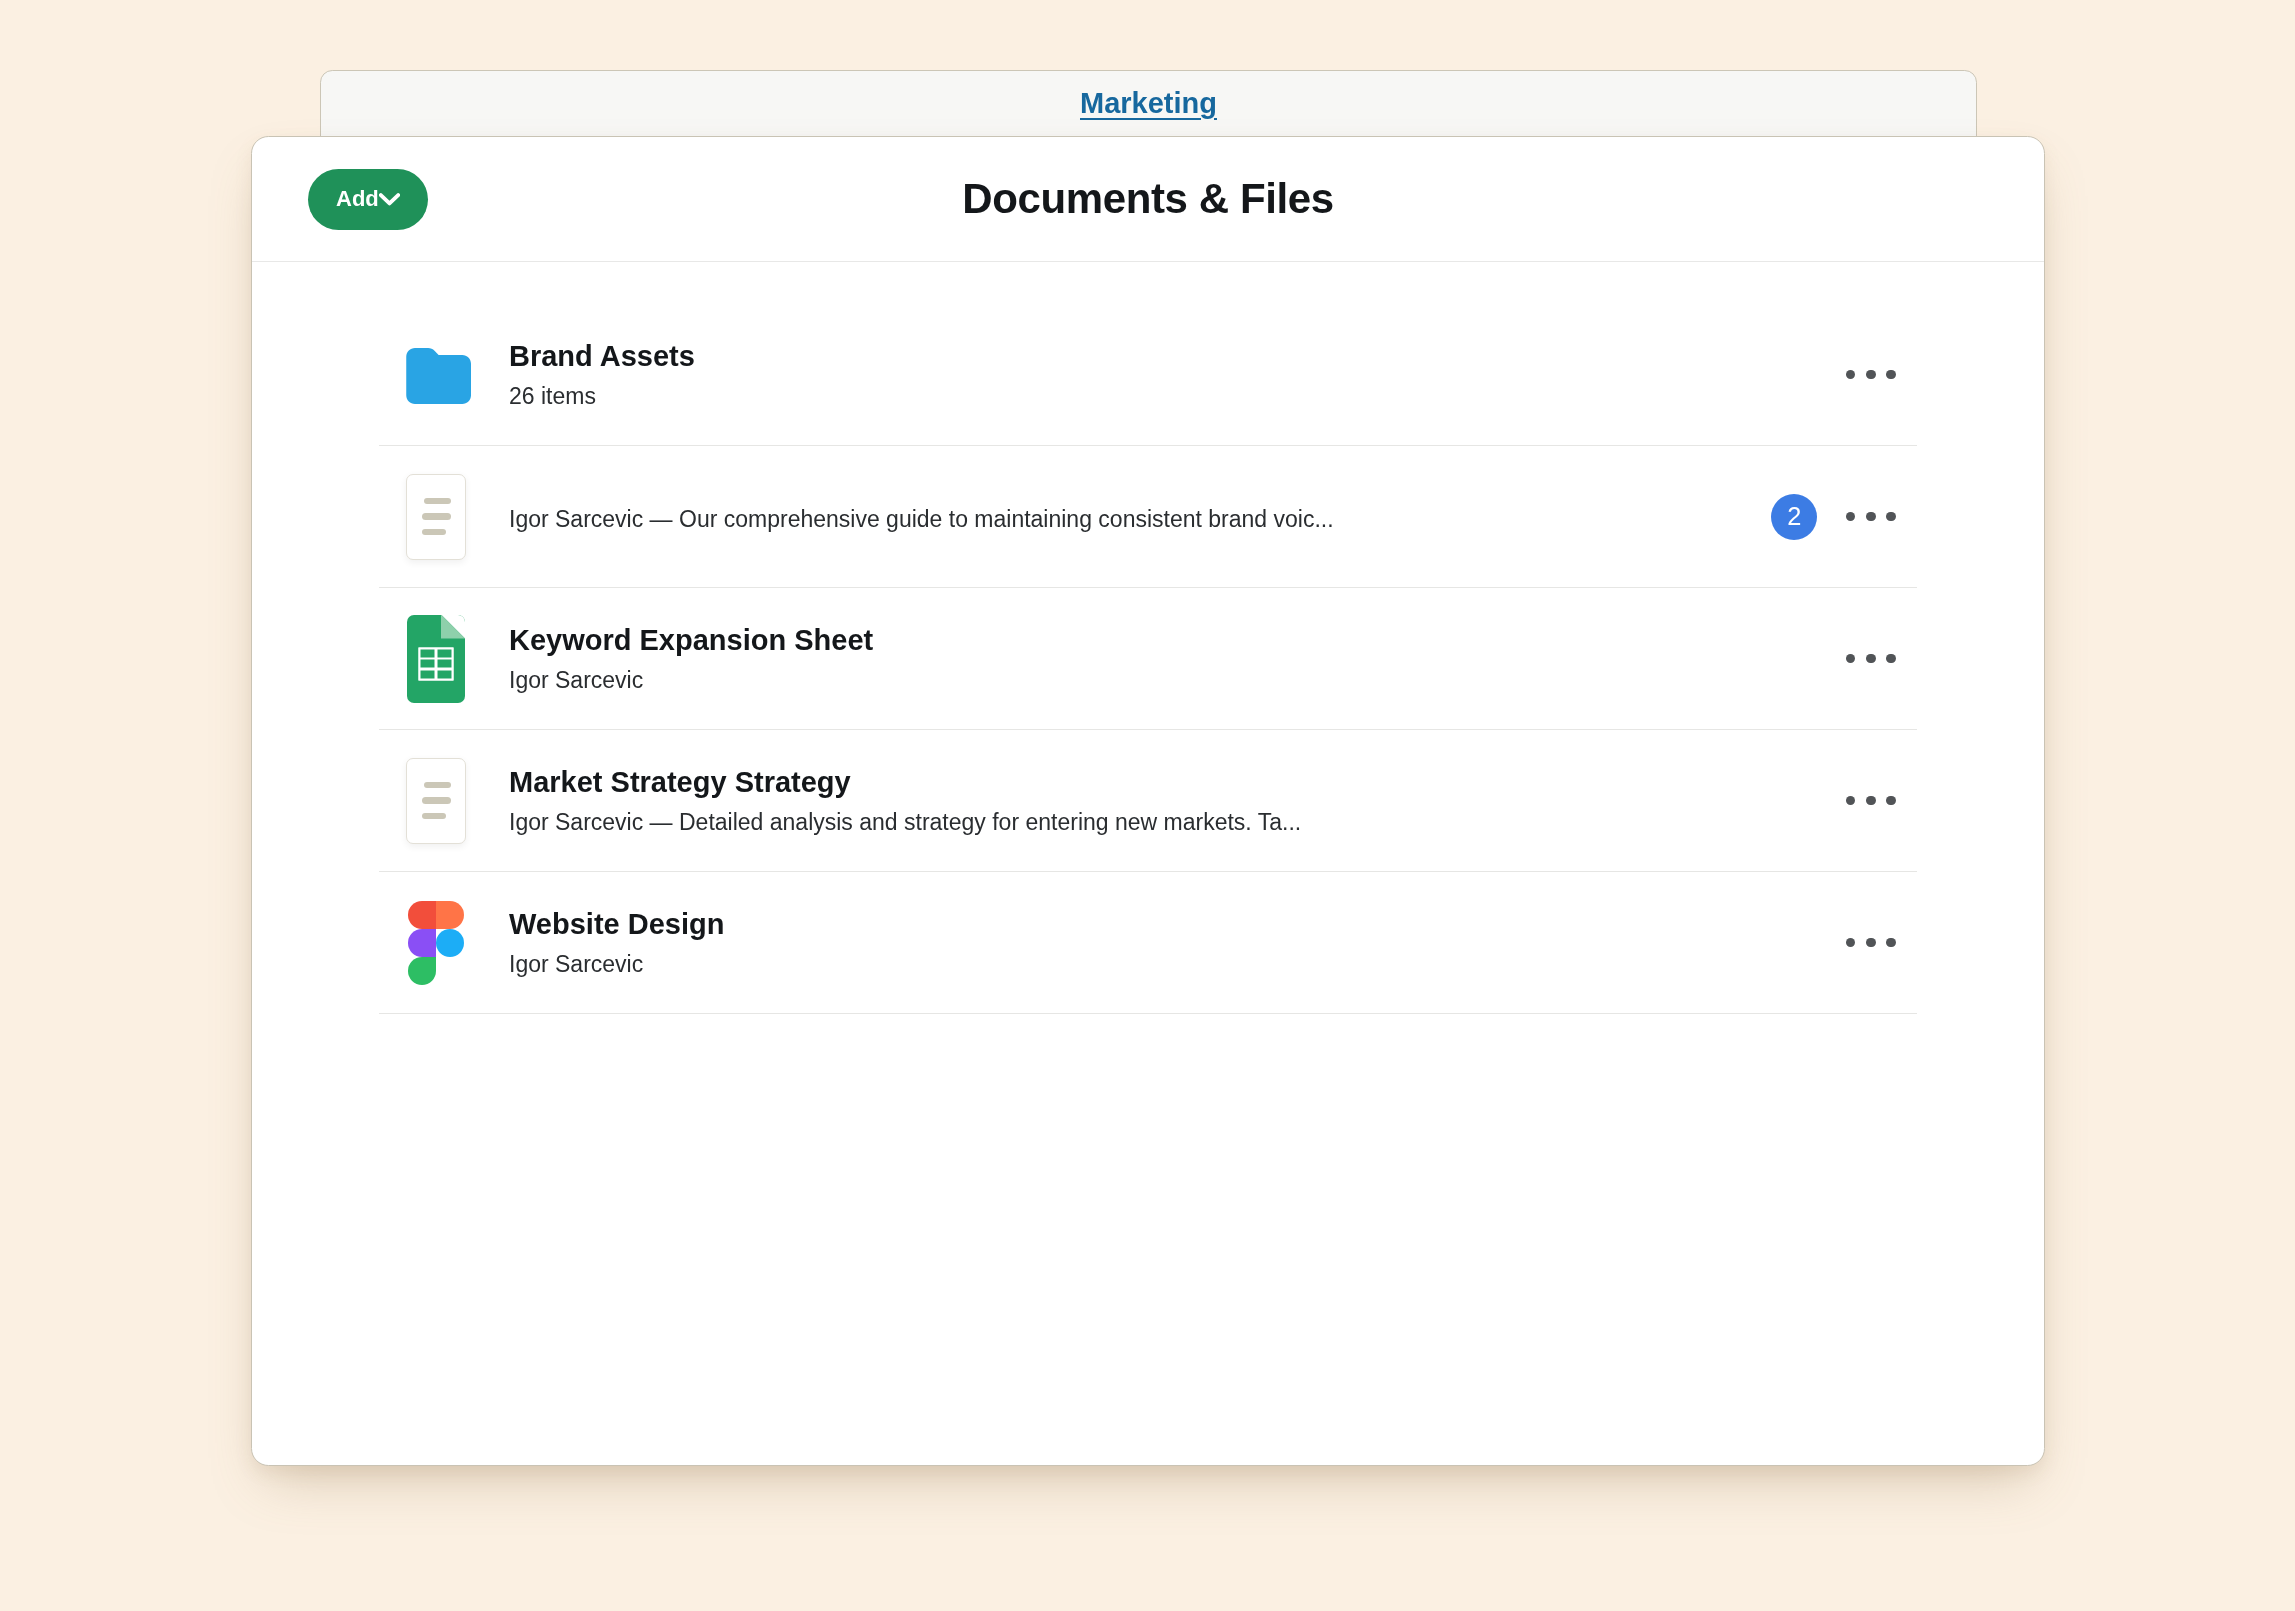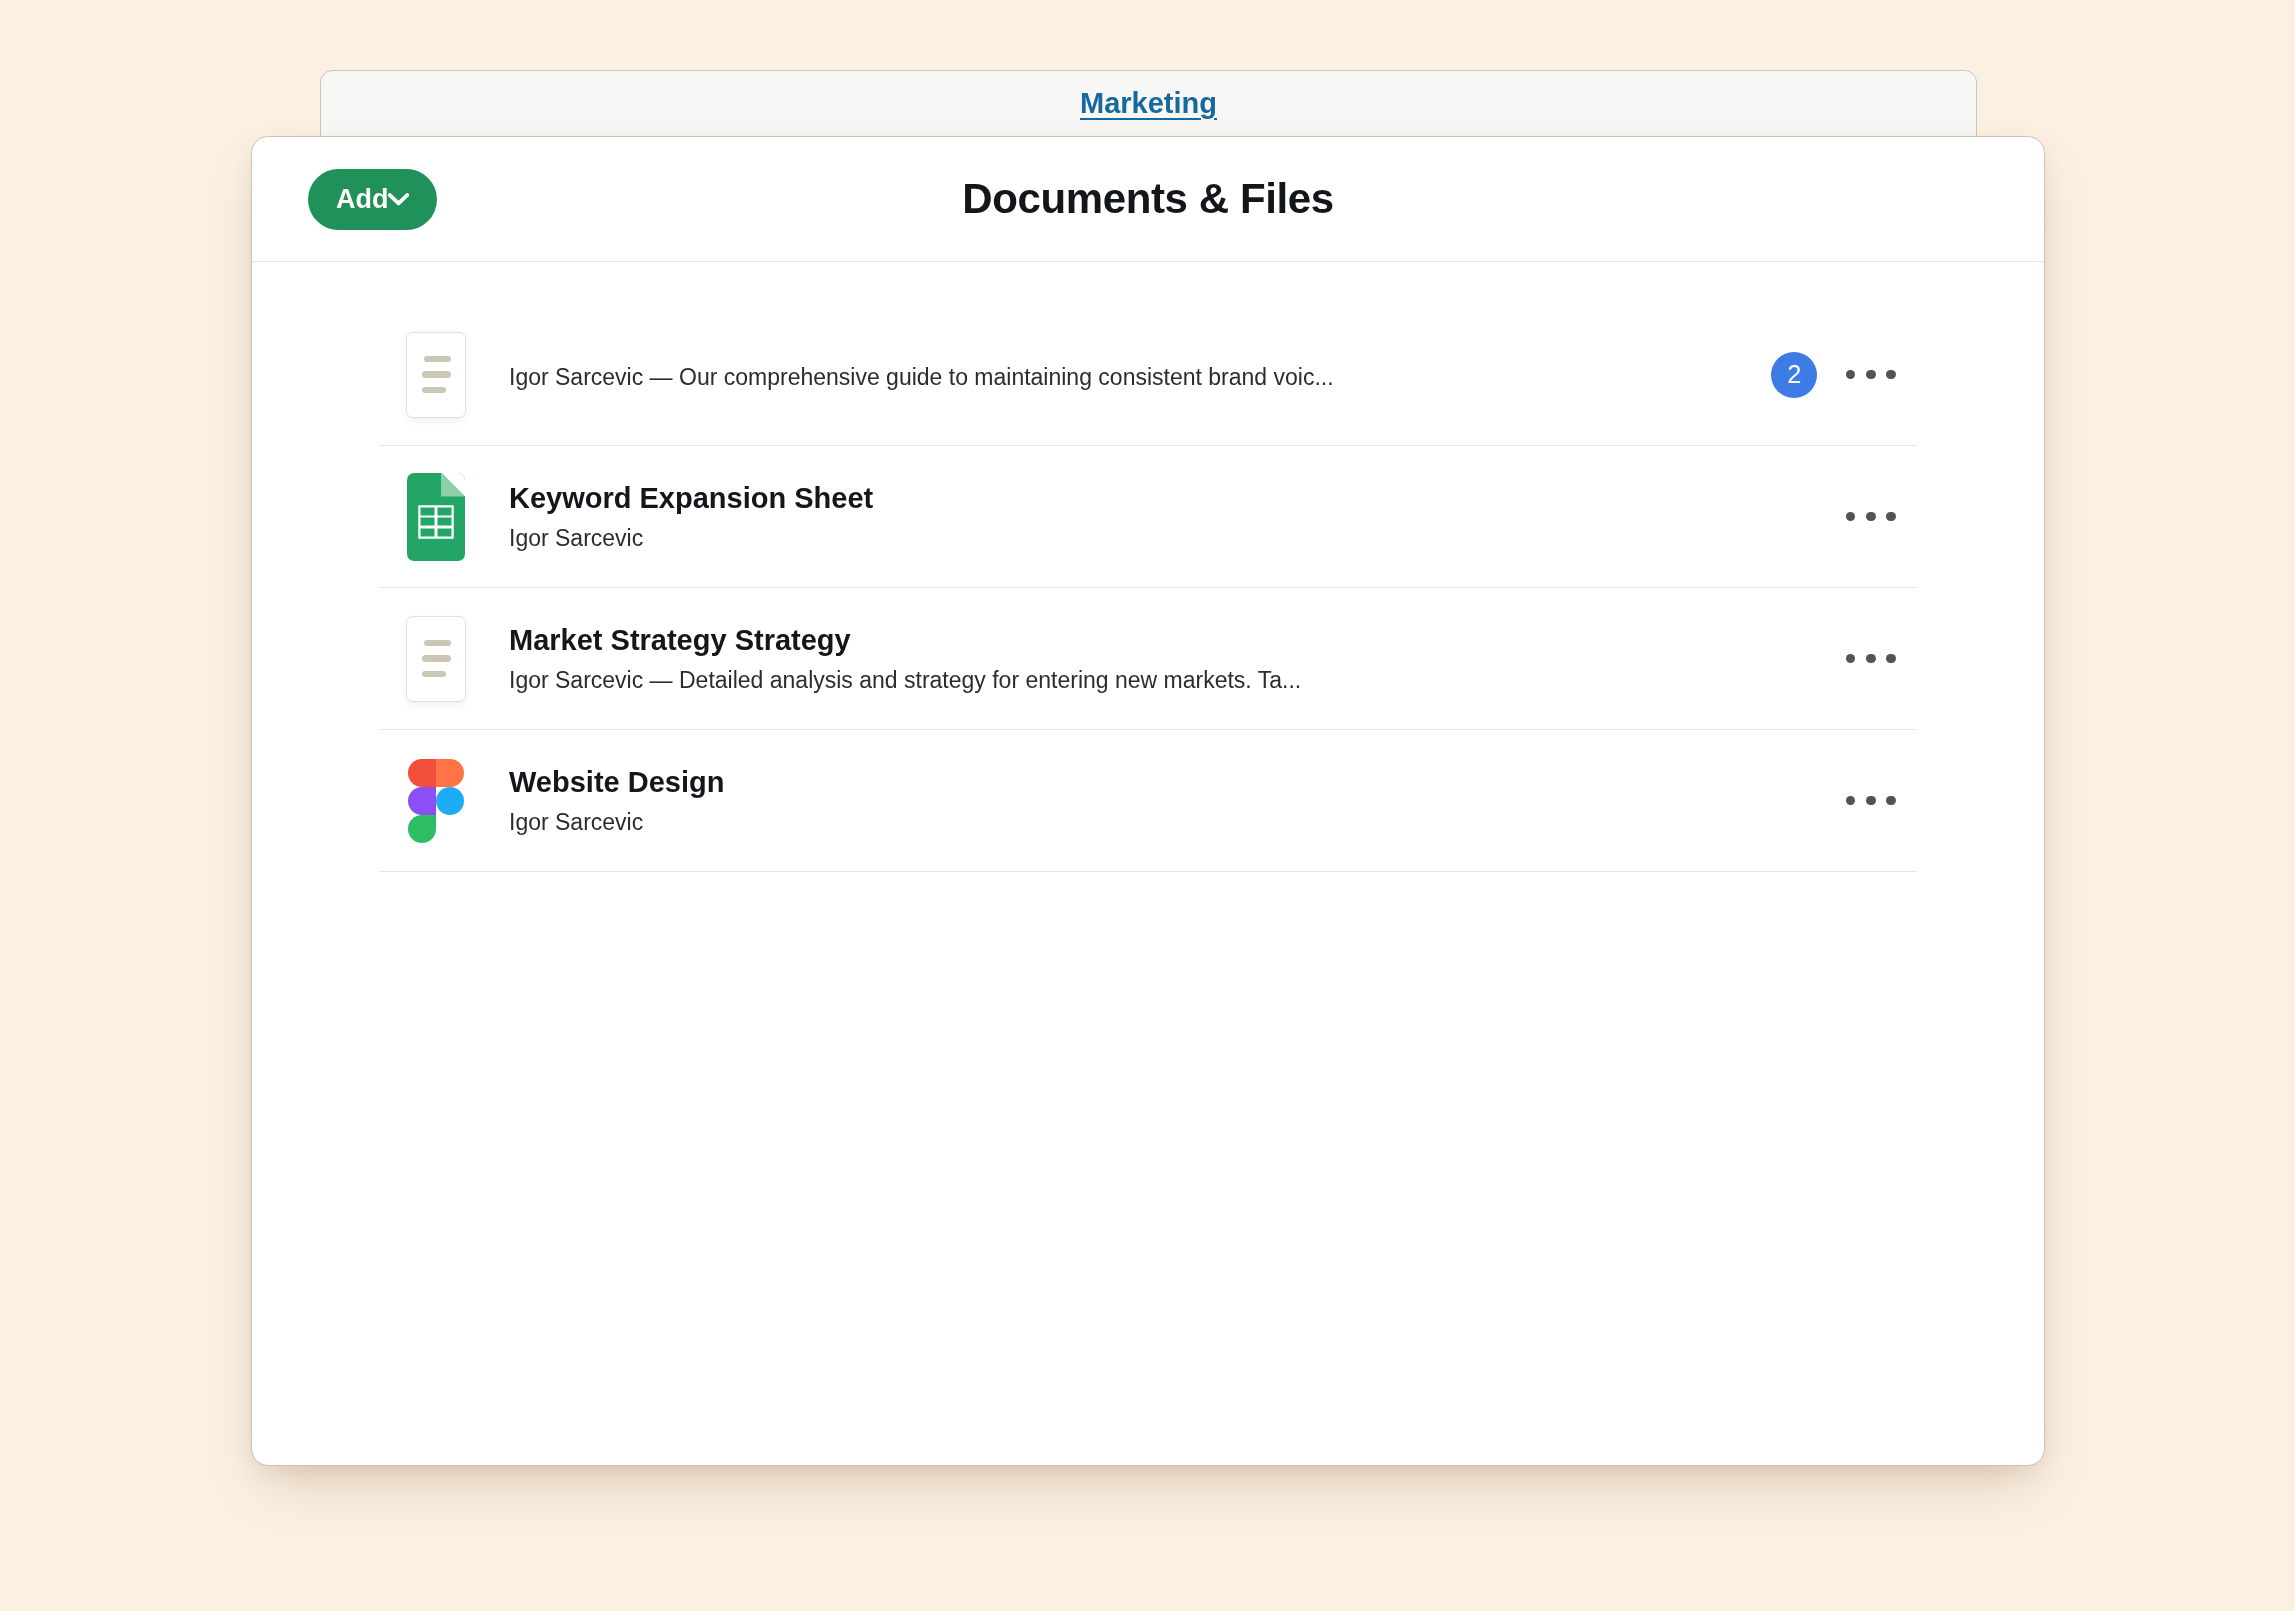--- a/index.html
+++ b/index.html
@@ -49,21 +49,21 @@
   }
   .add-button {
     margin-left:56px;
     height:61px;
     padding:0 28px;
     border:none;
     border-radius:32px;
     background:var(--accent-green,#1F9159);
     color:#FFFFFF;
     font-family:inherit;
-    font-size:27px; font-weight:700;
+    font-size:22px; font-weight:700;
     display:flex; align-items:center; 
     cursor:pointer;
   }
   .page-title {
     position:absolute; left:0; right:0;
     text-align:center;
     font-size:42px; font-weight:700;
     letter-spacing:-0.4px;
     color:#14171A;
     pointer-events:none;
@@ -198,20 +198,40 @@
     <button class="add-button">
       <span>Add</span>
       <svg width="21" height="13" viewBox="0 0 24 15" fill="none">
         <path d="M2 2.5 L12 12 L22 2.5" stroke="#fff" stroke-width="4.5" stroke-linecap="round" stroke-linejoin="round"></path>
       </svg>
     </button>
     <h1 class="page-title">Documents &amp; Files</h1>
   </div>
 
   <div class="doc-list">
+      <div class="row" data-icon="folder">
+    <div class="icon-box">
+      <svg class="icon icon-folder" width="70" height="58" viewBox="0 0 80 66">
+        <path fill="var(--folder-blue,#29A4E4)" d="M6 12 C6 6.5 10.5 2 16 2 h15 c2.8 0 5.4 1.2 7.3 3.2 L43 10 h27 c5.5 0 10 4.5 10 10 v36 c0 5.5 -4.5 10 -10 10 H16 c-5.5 0 -10 -4.5 -10 -10 Z"></path>
+      </svg>
+
+    </div>
+    <div class="text-block">
+      <div class="item-title">Brand Assets</div>
+      <div class="item-subtitle">26 items</div>
+    </div>
+    <div class="right-group">
+
+      <button class="menu-button" aria-label="more">
+        <i></i>
+            <i></i>
+            <i></i>
+      </button>
+    </div>
+  </div>
       <div class="row" data-icon="document">
     <div class="icon-box">
 
       <div class="icon icon-document">
             <i></i>
             <i></i>
             <i></i>
           </div>
 
     </div>

